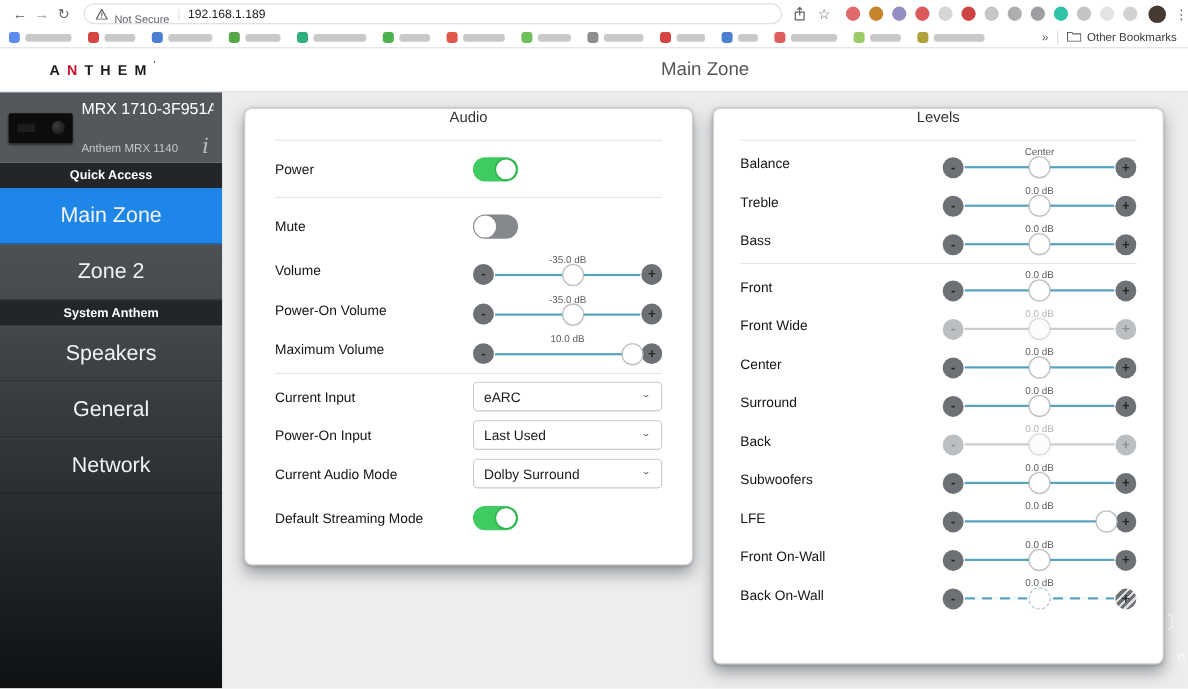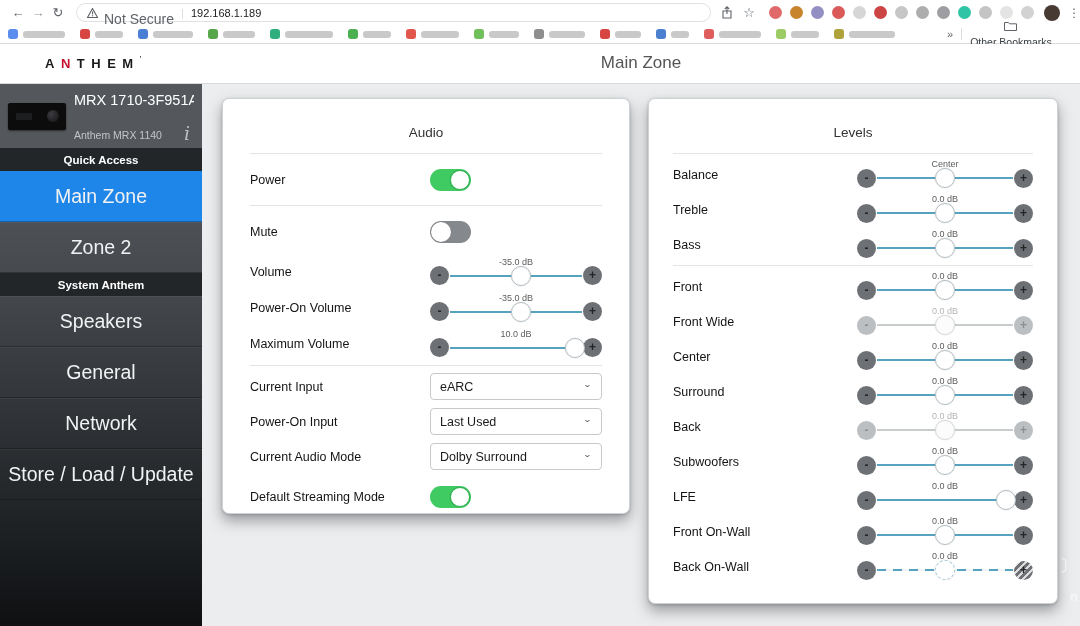--- a/index.html
+++ b/index.html
@@ -6,36 +6,36 @@
   body { font-family:"Liberation Sans",sans-serif; background:#fff; }
   #screen { position:relative; width:1080px; height:626px; overflow:hidden; background:#ecedee; }
 
   
   .chrome { position:absolute; left:0; top:0; width:1080px; height:44px; background:#fff; border-bottom:1px solid #dadce0; }
   .chrome-row1 { position:relative; height:25px; display:flex; align-items:center; padding-left:8px; }
   .navbtn { width:20px; text-align:center; font-size:13px; color:#5f6368; flex:none; cursor:pointer; }
   .navbtn.dim { color:#9aa0a6; }
   .addr { display:flex; align-items:center; width:640px; height:19px; border:1.5px solid #dfe1e5; border-radius:11px; margin-left:8px; padding:0 10px; background:#fff; }
   .addr .warn { flex:none; margin-right:6px; }
-  .addr .sec { font-size:14px; color:#5f6368; margin-right:7px;margin-top:12px; }
+  .addr .sec { font-size:10px; color:#5f6368; margin-right:7px;margin-top:12px; }
   .addr .pipe { color:#dadce0; margin-right:7px; font-size:11px; }
   .addr .url { font-size:11px; color:#202124; }
   .pagebtn { margin-left:10px; color:#5f6368; flex:none; }
   .ext-wrap { display:flex; align-items:center; gap:8px; margin-left:14px; }
   .ext { width:13px; height:13px; border-radius:50%; flex:none; }
   .avatar { width:16px; height:16px; border-radius:50%; margin-left:10px; flex:none; }
   .kebab { font-size:12px; color:#5f6368; margin-left:8px; }
   .chrome-row2 { height:18px; display:flex; align-items:center; padding:0 8px; }
   .bm-list { display:flex; align-items:center; gap:15px; overflow:hidden; width:935px; }
   .bm { display:flex; align-items:center; gap:5px; flex:none; }
   .bm-fav { width:10px; height:10px; border-radius:3px; flex:none; }
   .bm-bar { height:7px; border-radius:3px; background:#c9c9c9; filter:blur(.5px); }
   .bm-chev { color:#5f6368; font-size:11px; margin:0 8px 0 4px; }
   .bm-sep { width:1px; height:12px; background:#dadce0; margin-right:8px; }
-  .other-bm { display:flex; align-items:center; gap:5px; font-size:10.5px; color:#3c4043;flex-direction:column; }
+  .other-bm { display:flex; align-items:flex-start; gap:5px; font-size:10.5px; color:#3c4043; }
 
   
   .app-header { position:absolute; left:0; top:44px; width:1080px; height:40px; background:#fff; border-bottom:1px solid #d8dadb; }
   .logo { position:absolute; left:45px; top:12px; display:flex; gap:6.5px; }
   .logo-ch { font-size:13px; font-weight:bold; color:#1a1a1a; letter-spacing:0; }
   .logo-ch.red { color:#c8102e; }
   .logo-tm { font-size:8px; color:#1a1a1a; margin-top:-2px; }
   .page-title { position:absolute; left:202px; top:9px; width:878px; text-align:center; font-size:17px; color:#555; }
 
   
@@ -49,21 +49,21 @@
   .device-model { font-size:10.5px; color:#c2c6ca; margin-top:21px; }
   .info-i { position:absolute; right:12px; bottom:4px; font-family:"DejaVu Serif",serif; font-style:italic; font-size:19px; color:#b9bdc1; }
   .sidenav { height:478px; background:linear-gradient(180deg,#56595d 0%,#44474b 30%,#26292c 70%,#0e1012 100%); }
   .nav-header { height:23px; background:#232629; color:#fff; font-size:11.5px; font-weight:bold; display:flex; align-items:center; justify-content:center; }
   .nav-item { height:51px; display:flex; align-items:center; justify-content:center; color:#f1f2f3; font-size:19.5px; cursor:pointer; border-top:1px solid rgba(255,255,255,.05); border-bottom:1px solid rgba(0,0,0,.28); }
   .nav-item.active { background:#1e86e8; border-top-color:transparent; }
 
   
   .content { position:absolute; left:202px; top:84px; width:878px; height:542px; background:#ecedee; }
   .card { position:absolute; background:#fff; border:1px solid #cfd2d4; border-radius:7px; box-shadow:0 7px 14px rgba(75,80,85,.5), 0 1px 3px rgba(0,0,0,.2); }
-  .card h2 { font-size:13.5px; font-weight:400; color:#333; text-align:center; padding:26px 0 10px; }
+  .card h2 { font-size:13.5px; font-weight:400; color:#333; text-align:center; padding:0 0 10px; }
   #audio-card { left:20px; top:14px; width:408px; height:416px; padding:0 27px 0 27px; }
   #levels-card { left:446px; top:14px; width:410px; height:506px; padding:0 24px 0 24px; }
   .hr { border-top:1px solid #e4e4e4; margin:3px 0; }
   .row { display:flex; align-items:center; position:relative; }
   .row-toggle { height:45px; }
   .row-select { height:35px; }
   .row-slider { height:36px; }
   #levels-card .row-slider { height:35px; }
   .rlabel { flex:1; font-size:12.5px; color:#141414; }
   .ctrl { width:172px; flex:none; margin-left:auto; }
@@ -236,21 +236,20 @@
       <div class="info-i">i</div>
     </div>
     <nav class="sidenav" id="sidenav">
         <div class="nav-header">Quick Access</div>
         <div class="nav-item active">Main Zone</div>
         <div class="nav-item">Zone 2</div>
         <div class="nav-header">System Anthem</div>
         <div class="nav-item">Speakers</div>
         <div class="nav-item">General</div>
         <div class="nav-item">Network</div>
-        <div class="nav-item">Store / Load / Update</div>
       </nav>
   </aside>
 
   <main class="content">
     <section class="card" id="audio-card">
       <h2>Audio</h2>
       <div class="hr"></div>
       <div id="audio-rows">
           <div class="row row-toggle">
             <div class="rlabel">Power</div>

